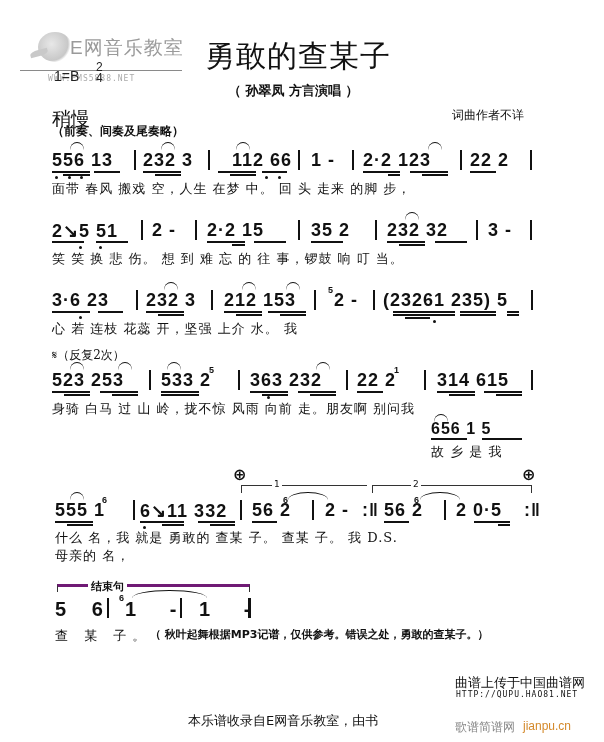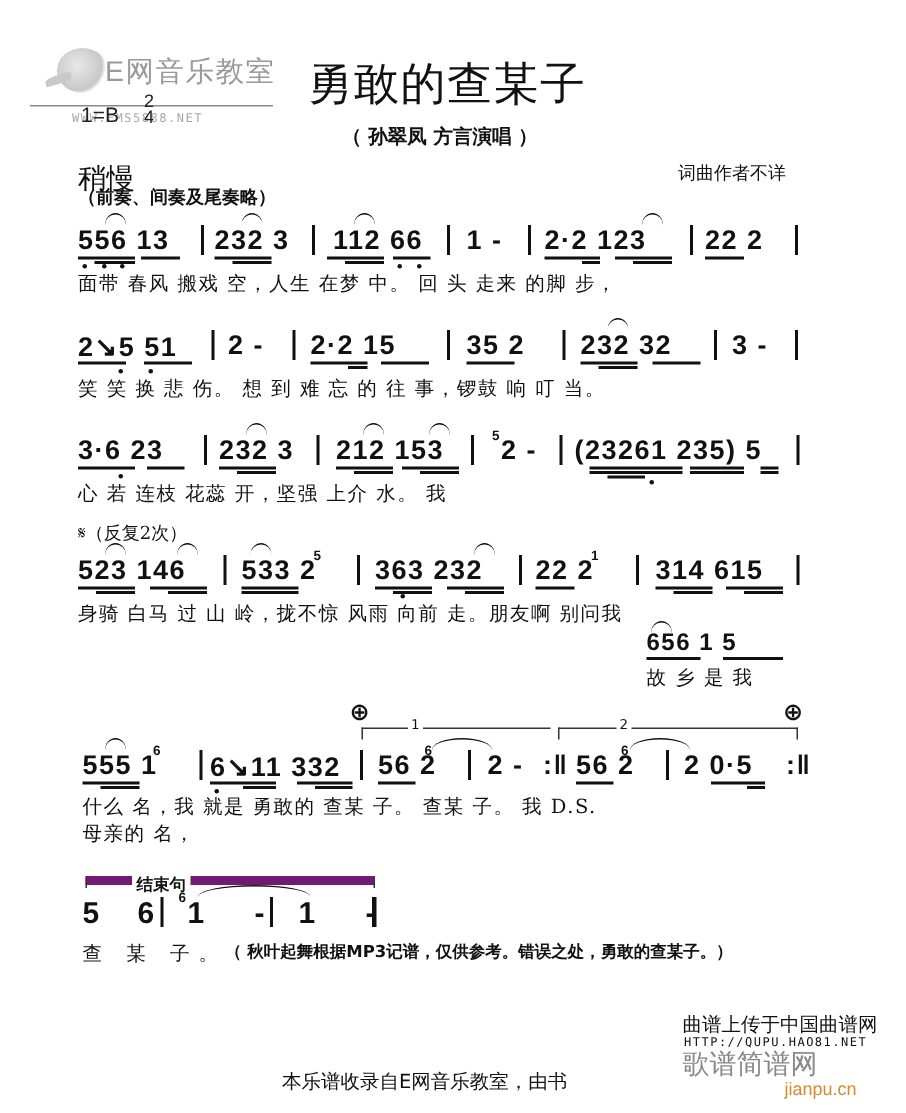--- a/index.html
+++ b/index.html
@@ -29,29 +29,29 @@
   .bar { position:absolute; width:1.5px; height:20px; background:#111; }
   .ul { position:absolute; height:1.5px; background:#111; }
   .dot { position:absolute; width:3px; height:3px; border-radius:50%; background:#111; }
   .slur { position:absolute; border-top:1.5px solid #111; border-radius:50% 50% 0 0 / 100% 100% 0 0; height:8px; }
   .grace { position:absolute; font-family:"Liberation Sans", sans-serif; font-size:9px; font-weight:bold; }
   .segno { left: 52px; top: 347px; font-size:12px; font-family:"DejaVu Serif", serif; }
   .coda { position:absolute; font-size:16px; font-weight:bold; }
   .volta { position:absolute; border-top:1px solid #333; border-left:1px solid #333; height:8px; }
   .volta-r { border-right:1px solid #333; }
   .volta-num { position:absolute; font-size:9px; background:#fff; padding:0 2px; top:-7px; }
-  .end-box { position:absolute; border-top:6px solid #701a75; border-left:1px solid #333; border-right:1px solid #333; height:8px; }
+  .end-box { position:absolute; border-top:3px solid #701a75; border-left:1px solid #333; border-right:1px solid #333; height:8px; }
   .end-label { position:absolute; font-size:11px; font-weight:bold; background:#fff; padding:0 3px; top:-8px; }
   .comment { left: 150px; top: 627px; font-family:"DejaVu Sans", sans-serif; font-size:11px; font-weight:bold; }
 
   
   .footer-text { left: 188px; top: 712px; font-family:"DejaVu Sans", sans-serif; font-size:13px; }
   .upload-1 { left: 455px; top: 674px; font-size:13px; color:#111; }
   .upload-2 { left: 456px; top: 690px; font-family:"DejaVu Sans Mono", monospace; font-size:8px; letter-spacing:1px; }
-  .jp-cn { left: 455px; top: 697px; font-family:"DejaVu Serif", serif; font-size:18px; color:#888; }
+  .jp-cn { left: 455px; top: 719px; font-family:"DejaVu Serif", serif; font-size:12px; color:#888; }
   .jp-en { left: 523px; top: 719px; font-family:"Liberation Sans", sans-serif; font-size:12px; color:#d4892a; }
 </style>
 </head>
 <body>
 
 <div class="abs wm-logo">
   <div class="swirl"></div>
   <div class="leaf"></div>
   <span class="wm-text">E网音乐教室</span>
 </div>
@@ -66,21 +66,21 @@
 <div class="abs title">勇敢的查某子</div>
 <div class="abs subtitle">（ 孙翠凤  方言演唱 ）</div>
 <div class="abs credit">词曲作者不详</div>
 <div class="abs intro-note">（前奏、间奏及尾奏略）</div>
 
 <div>
   <span class="abs notes" style="left:52px;top:150px">556 13</span>
   <div class="bar" style="left:134px;top:150px"></div>
   <span class="abs notes" style="left:143px;top:150px">232 3</span>
   <div class="bar" style="left:208px;top:150px"></div>
-  <span class="abs notes" style="left:222px;top:150px">112 66</span>
+  <span class="abs notes" style="left:232px;top:150px">112 66</span>
   <div class="bar" style="left:298px;top:150px"></div>
   <span class="abs notes" style="left:311px;top:150px">1 -</span>
   <div class="bar" style="left:352px;top:150px"></div>
   <span class="abs notes" style="left:363px;top:150px">2·2 123</span>
   <div class="bar" style="left:460px;top:150px"></div>
   <span class="abs notes" style="left:470px;top:150px">22 2</span>
   <div class="bar" style="left:530px;top:150px"></div>
   <div class="ul" style="left:52px;top:171px;width:38px"></div>
   <div class="ul" style="left:63px;top:174px;width:27px"></div>
   <div class="ul" style="left:94px;top:171px;width:26px"></div>
@@ -164,21 +164,21 @@
   <div class="dot" style="left:79px;top:316px"></div>
   <div class="dot" style="left:433px;top:320px"></div>
   <div class="slur" style="left:164px;top:282px;width:14px"></div>
   <div class="slur" style="left:242px;top:282px;width:14px"></div>
   <div class="slur" style="left:286px;top:282px;width:14px"></div>
   <span class="abs lyric" style="left:52px;top:320px">心 若 连枝  花蕊  开，坚强 上介   水。                我</span>
 </div>
 
 <div>
   <span class="abs segno">𝄋（反复2次）</span>
-  <span class="abs notes" style="left:52px;top:370px">523 146</span>
+  <span class="abs notes" style="left:52px;top:370px">523 253</span>
   <div class="bar" style="left:149px;top:370px"></div>
   <span class="abs notes" style="left:161px;top:370px">533 2</span>
   <span class="grace" style="left:209px;top:365px">5</span>
   <div class="bar" style="left:238px;top:370px"></div>
   <span class="abs notes" style="left:250px;top:370px">363 232</span>
   <div class="bar" style="left:346px;top:370px"></div>
   <span class="abs notes" style="left:357px;top:370px">22 2</span>
   <span class="grace" style="left:394px;top:365px">1</span>
   <div class="bar" style="left:424px;top:370px"></div>
   <span class="abs notes" style="left:437px;top:370px">314 615</span>

